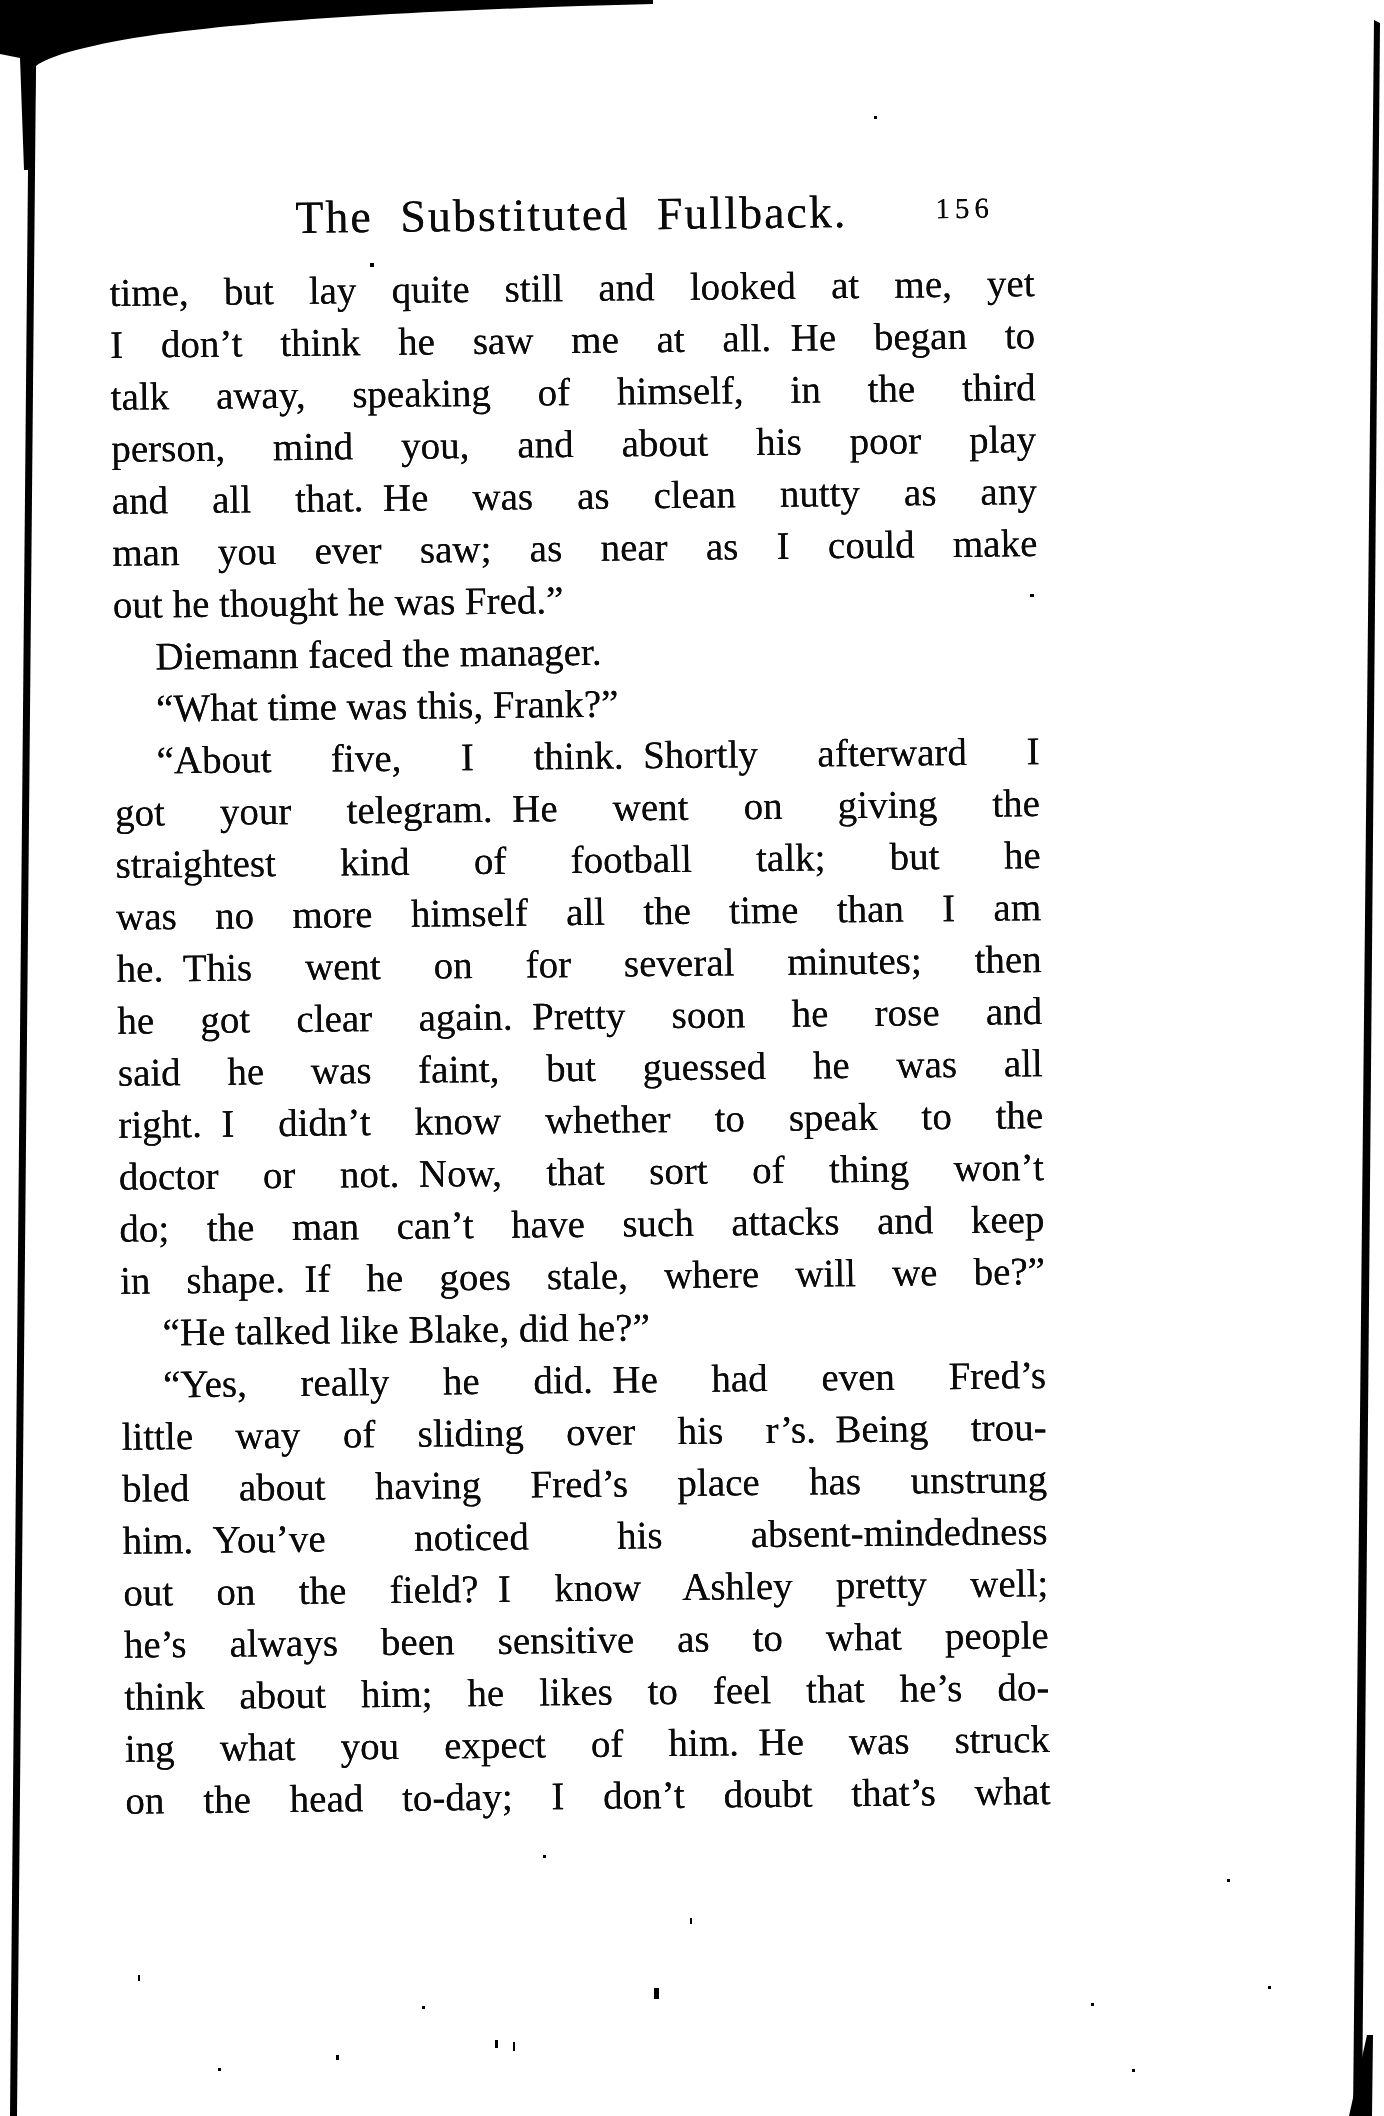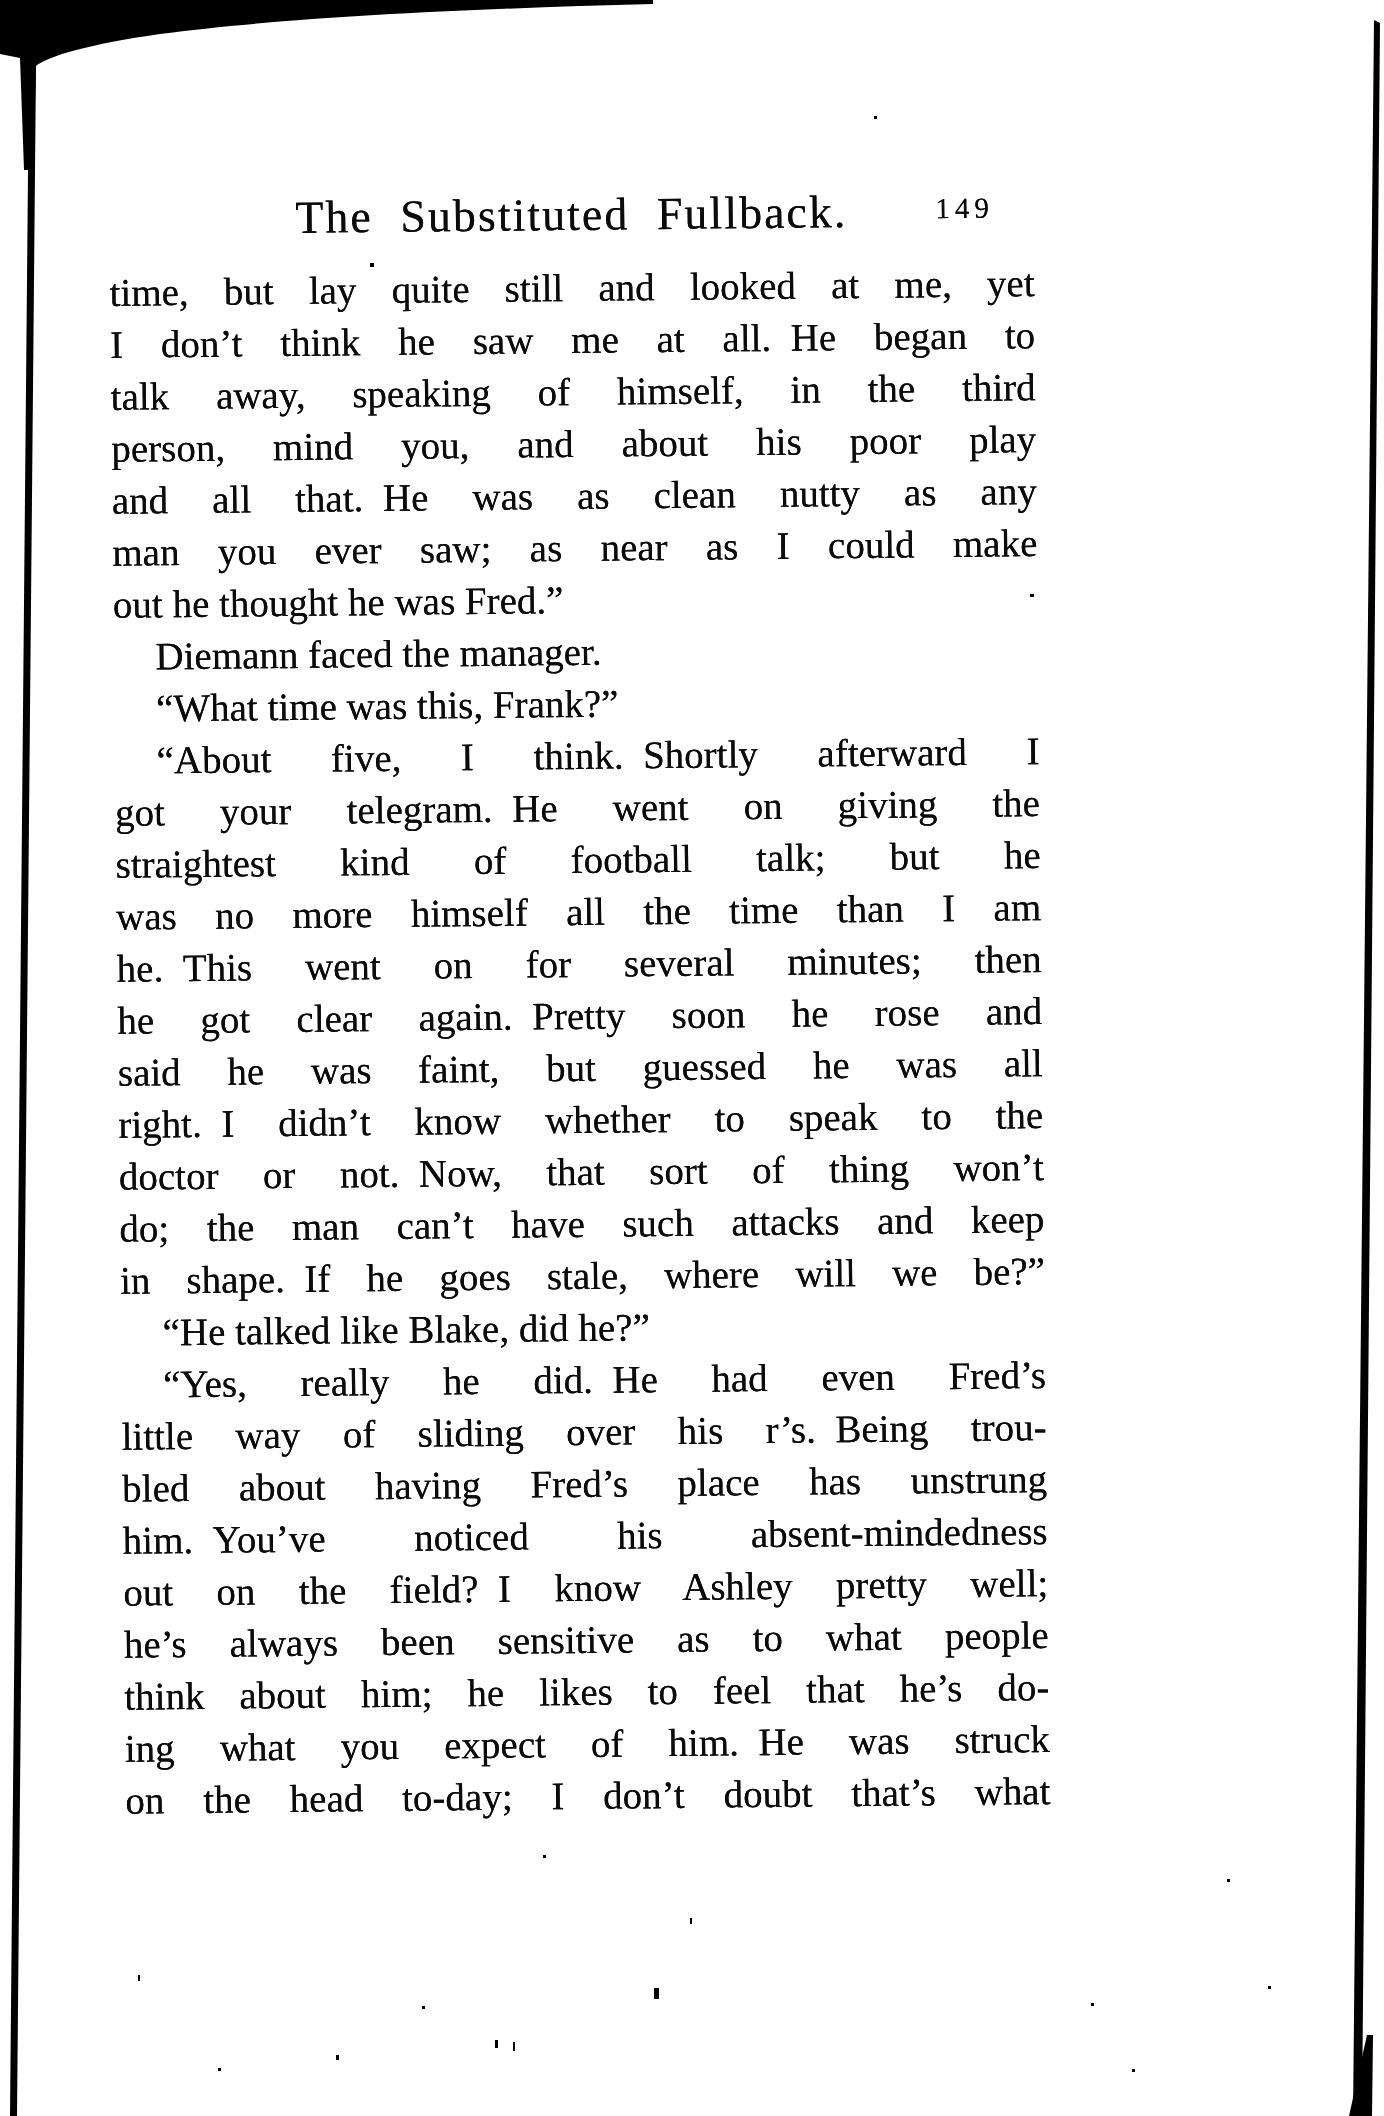--- a/index.html
+++ b/index.html
@@ -93,21 +93,21 @@
   <i class="sp" style="left:495px; top:2040px; width:3px; height:8px;"></i>
   <i class="sp" style="left:513px; top:2042px; width:2px; height:9px;"></i>
   <i class="sp" style="left:336px; top:2055px; width:3px; height:5px;"></i>
   <i class="sp" style="left:218px; top:2068px; width:3px; height:3px;"></i>
   <i class="sp" style="left:1132px; top:2069px; width:3px; height:3px;"></i>
 </div>
 
 <div class="content">
   <div class="header-row">
     <span class="page-title">The Substituted Fullback.</span>
-    <span class="page-number">149</span>
+    <span class="page-number">156</span>
   </div>
   <div class="body-text">
     <div class="line j">time, but lay quite still and looked at me, yet</div>
     <div class="line j">I don’t think he saw me at all. He began to</div>
     <div class="line j">talk away, speaking of himself, in the third</div>
     <div class="line j">person, mind you, and about his poor play</div>
     <div class="line j">and all that. He was as clean nutty as any</div>
     <div class="line j">man you ever saw; as near as I could make</div>
     <div class="line l">out he thought he was Fred.”</div>
     <div class="line l ind">Diemann faced the manager.</div>

